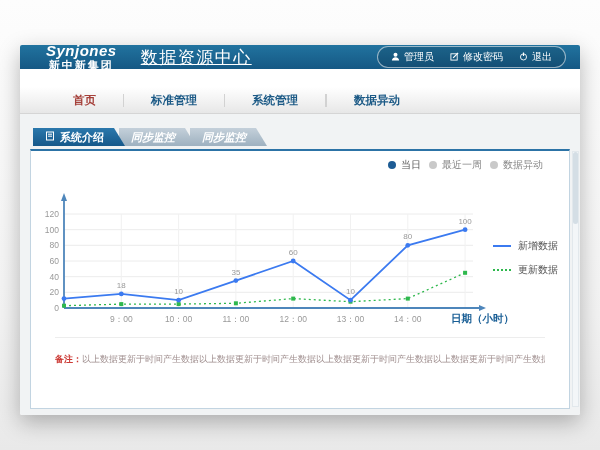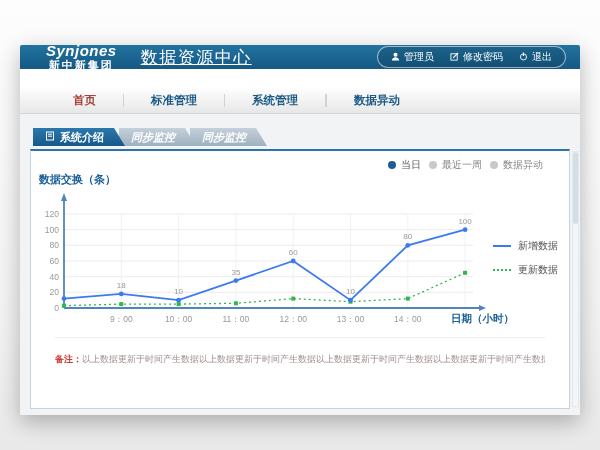--- a/index.html
+++ b/index.html
@@ -141,21 +141,20 @@
         <div class="radio">
           <span class="dot"></span>
           <span>最近一周</span>
         </div>
         <div class="radio">
           <span class="dot"></span>
           <span>数据异动</span>
         </div>
       </div>
 
-      <div class="ylabel">数据交换（条）</div>
 
       <div class="chart-box"><svg width="536" height="146" viewBox="0 0 536 146" xmlns="http://www.w3.org/2000/svg">
             <line x1="31" y1="103.3" x2="440" y2="103.3" stroke="#ececec"></line>
             <line x1="31" y1="87.7" x2="440" y2="87.7" stroke="#ececec"></line>
             <line x1="31" y1="72" x2="440" y2="72" stroke="#ececec"></line>
             <line x1="31" y1="56.3" x2="440" y2="56.3" stroke="#ececec"></line>
             <line x1="31" y1="40.7" x2="440" y2="40.7" stroke="#ececec"></line>
             <line x1="31" y1="25" x2="440" y2="25" stroke="#ececec"></line>
             <line x1="88.3" y1="25" x2="88.3" y2="119" stroke="#f1f1f1"></line>
             <line x1="145.6" y1="25" x2="145.6" y2="119" stroke="#f1f1f1"></line>

